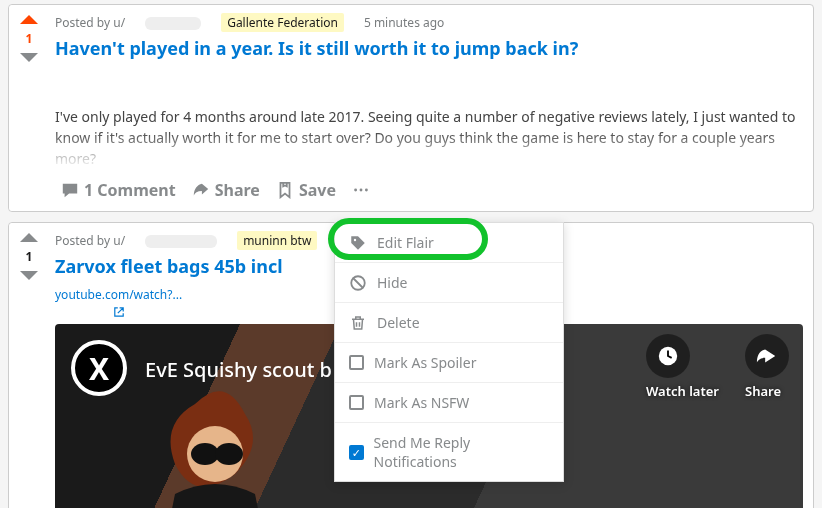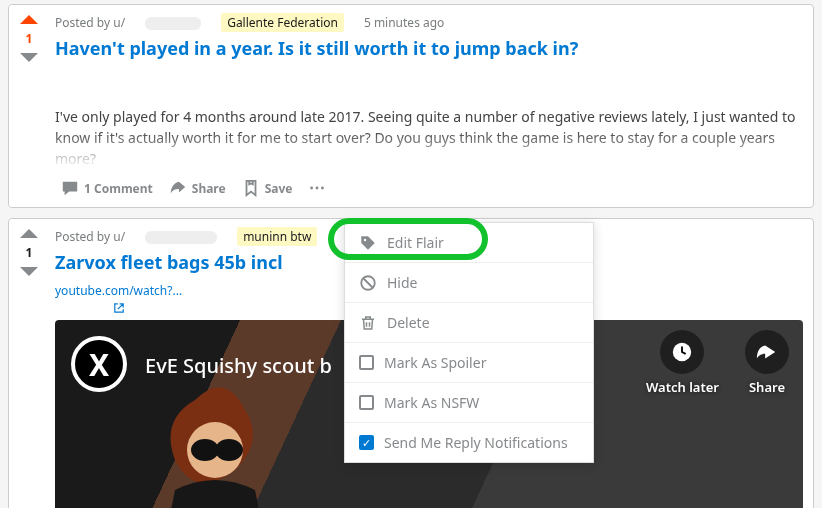--- a/index.html
+++ b/index.html
@@ -89,21 +89,21 @@
     -webkit-mask-image: linear-gradient(#000 40%, transparent 100%);
     mask-image: linear-gradient(#000 40%, transparent 100%);
     margin-top: 46px;
   }
   .actions {
     display: flex;
     align-items: center;
     gap: 4px;
     padding-top: 6px;
     color: #878a8c;
-    font-size: 12px;
+    font-size: 16px;
     font-weight: 700;
   }
   .actionbtn {
     display: inline-flex;
     align-items: center;
     gap: 5px;
     padding: 4px 6px;
     border-radius: 2px;
     cursor: pointer;
   }
@@ -133,34 +133,34 @@
     color:#fff; font-weight: 700; font-size: 30px;
   }
   .thumb .vidtitle {
     position: absolute; left: 90px; top: 32px;
     color: #fff; font-size: 20px; font-weight: 500;
   }
   .thumb .tr {
     position:absolute; top:10px; right:14px; display:flex; gap:26px;
   }
   .tr .btn {
-    display:flex; flex-direction:column; align-items:center; gap:4px;
+    display:flex; flex-direction:column; align-items:flex-start; gap:4px;
     color:#fff; font-size:13px; font-weight:600;
     text-shadow: 0 0 4px rgba(0,0,0,0.7);
   }
   .tr .circ {
     width:44px; height:44px; border-radius:50%;
     background: rgba(0,0,0,0.45);
     display:flex; align-items:center; justify-content:center;
   }
   
   .menu {
     position: absolute;
-    left: 344px; top: 222px;
-    width: 250px;
+    left: 334px; top: 222px;
+    width: 230px;
     background: #fff;
     border: 1px solid #ddd;
     box-shadow: 0 2px 10px rgba(0,0,0,0.15);
     z-index: 10;
   }
   .menuitem {
     display:flex; align-items:center; gap:10px;
     padding: 10px 14px;
     font-size: 14px;
     color: #878a8c;

